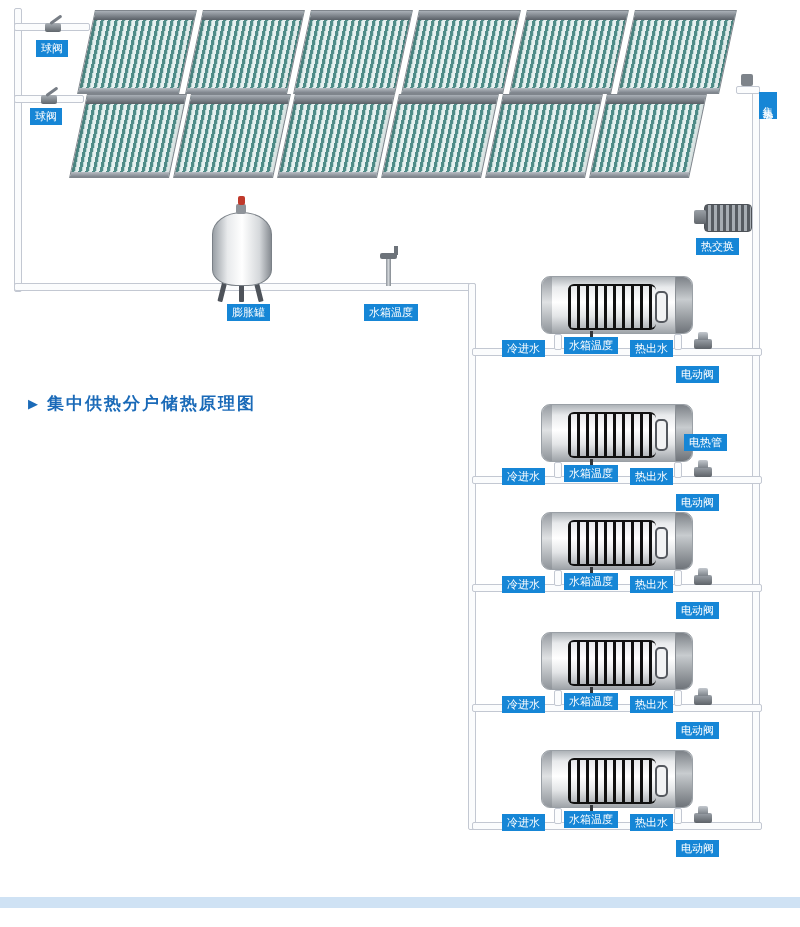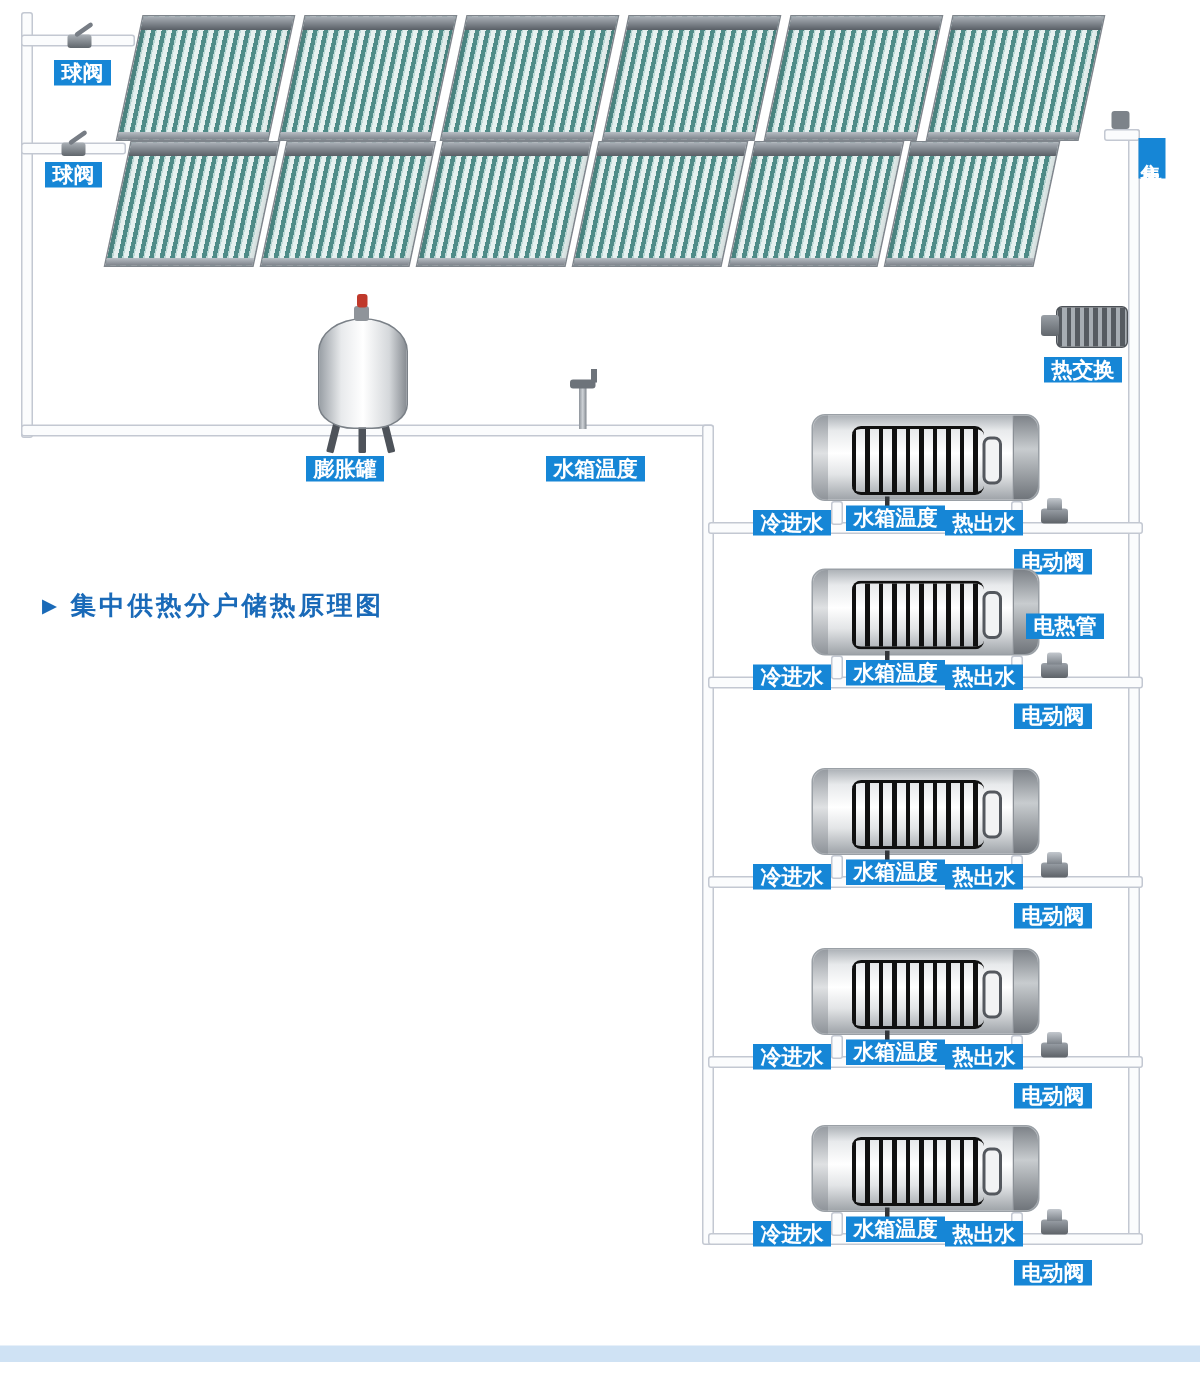--- a/index.html
+++ b/index.html
@@ -13,22 +13,22 @@
   
   .panel{position:absolute;transform:skewX(-12deg);border:1px solid #7f858c;box-sizing:border-box;
          background:repeating-linear-gradient(90deg,#4f8c88 0 3px,#bcd9d6 3px 4px,#e6f1f0 4px 7px);
          box-shadow:inset 0 0 6px rgba(0,0,0,.18);z-index:2;}
   .panel .hdr{position:absolute;top:0;left:0;right:0;height:9px;
               background:linear-gradient(180deg,#aab0b7,#595f66);}
   .panel::after{content:"";position:absolute;bottom:0;left:0;right:0;height:5px;
               background:linear-gradient(180deg,#b9bfc5,#7c828a);}
 
   
-  .badge{position:absolute;background:#1686d6;color:#fff;font-size:14px;line-height:15px;
-         padding:1px 5px;white-space:nowrap;z-index:6;font-weight:bold;}
+  .badge{position:absolute;background:#1686d6;color:#fff;font-size:11px;line-height:15px;
+         padding:1px 5px;white-space:nowrap;z-index:6;}
   .vbadge{writing-mode:vertical-rl;padding:6px 2px;letter-spacing:3px;line-height:14px;}
 
   
   .tank-unit{position:absolute;left:468px;width:300px;height:112px;z-index:2;}
   .tank{position:absolute;left:73px;top:0;width:152px;height:58px;border:1px solid #9aa0a6;
         border-radius:9px;box-sizing:border-box;z-index:3;
         background:linear-gradient(180deg,#aeb3b8 0%,#e8eaec 18%,#ffffff 45%,#e3e5e7 70%,#9fa4a9 100%);}
   .tank .lcap{position:absolute;top:0;left:0;width:10px;height:100%;border-radius:9px 0 0 9px;
         background:linear-gradient(180deg,#969ba1,#dfe1e3 45%,#8f949a);}
   .tank .cap{position:absolute;top:0;right:0;width:16px;height:100%;border-radius:0 9px 9px 0;
@@ -160,21 +160,21 @@
   <div class="hx"></div>
   <div class="hx-nose"></div>
   <div class="badge" style="left:696px;top:238px;">热交换</div>
 
   <div class="exp-leg" style="left:220px;transform:rotate(14deg);"></div>
   <div class="exp-leg" style="left:239px;"></div>
   <div class="exp-leg" style="left:256px;transform:rotate(-14deg);"></div>
   <div class="exp-body"></div>
   <div class="exp-cap"></div>
   <div class="exp-knob"></div>
-  <div class="badge" style="left:204px;top:304px;">膨胀罐</div>
+  <div class="badge" style="left:227px;top:304px;">膨胀罐</div>
 
   <div class="pt-stem"></div>
   <div class="pt-cap"></div>
   <div class="pt-tip"></div>
   <div class="badge" style="left:364px;top:304px;">水箱温度</div>
 
   <div class="title">
     <span class="arrow">▶</span>
     <span class="text">集中供热分户储热原理图</span>
   </div>
@@ -193,21 +193,21 @@
     <div class="valve" style="left:224px;top:51px;">
       <div class="vbody"></div>
       <div class="vtop"></div>
     </div>
     <div class="badge" style="left:34px;top:64px;">冷进水</div>
     <div class="badge" style="left:96px;top:61px;">水箱温度</div>
     <div class="badge" style="left:162px;top:64px;">热出水</div>
     <div class="badge" style="left:208px;top:90px;">电动阀</div>
   </div>
 
-  <div class="tank-unit" style="top:379px;">
+  <div class="tank-unit" style="top:404px;">
     <div class="pipe" style="left:4px;top:72px;width:290px;height:8px;"></div>
     <div class="pipe" style="left:86px;top:58px;width:8px;height:16px;"></div>
     <div class="pipe" style="left:206px;top:58px;width:8px;height:16px;"></div>
     <div class="tank">
       <div class="lcap"></div>
       <div class="cap"></div>
       <div class="coil"></div>
       <div class="heater-el"></div>
     </div>
     <div class="sensor-line"></div>

